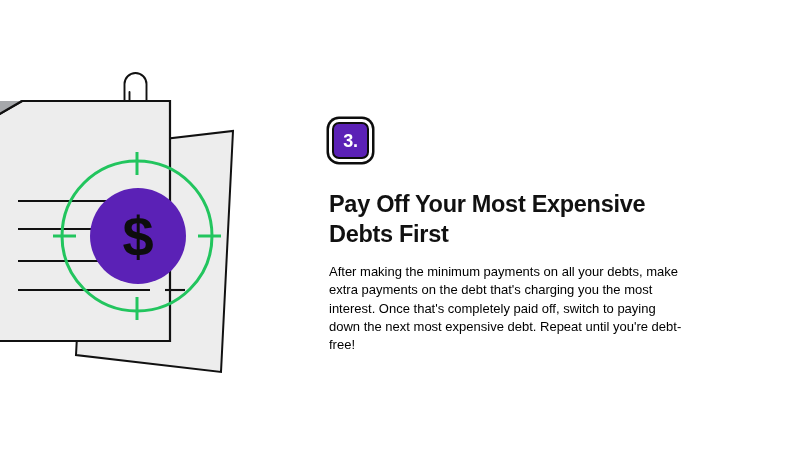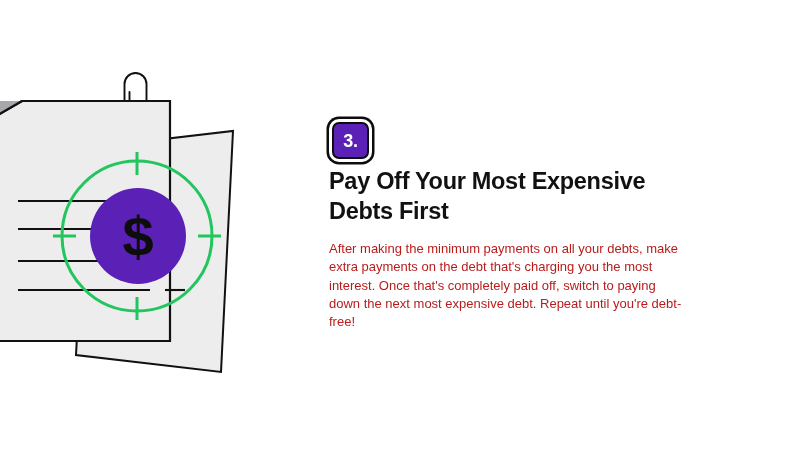--- a/index.html
+++ b/index.html
@@ -54,34 +54,34 @@
   }
   .badge-num {
     color: #ffffff;
     font-size: 18px;
     font-weight: bold;
     line-height: 1;
     letter-spacing: -0.3px;
   }
 
   .headline {
-    margin: 7px 0 0 0;
+    margin: 30px 0 0 0;
     font-size: 23.5px;
     font-weight: bold;
     line-height: 30px;
     color: #111111;
     letter-spacing: -0.3px;
     width: 345px;
   }
 
   .body-copy {
     margin: 14px 4px 0 0;
     font-size: 13px;
     line-height: 18.3px;
-    color: #b91c1c;
+    color: #000000;
     width: 356px;
   }
 </style>
 </head>
 <body>
 
 <div id="slide">
 
   <svg id="illustration" viewBox="0 0 300 454">
 

